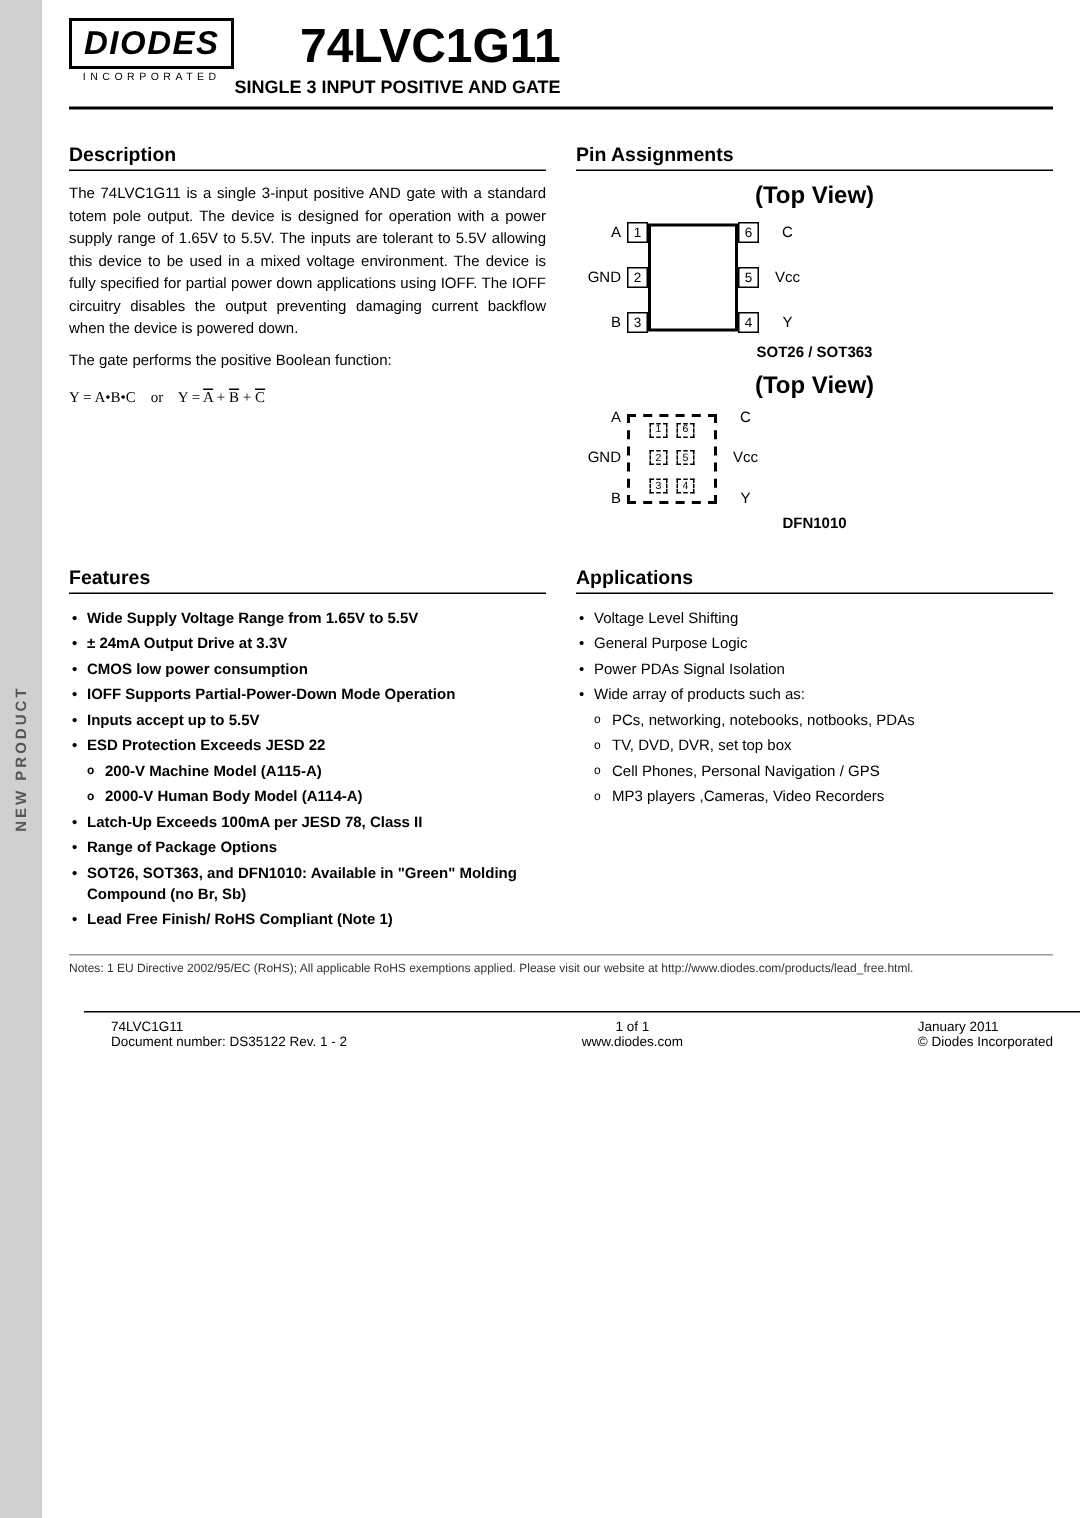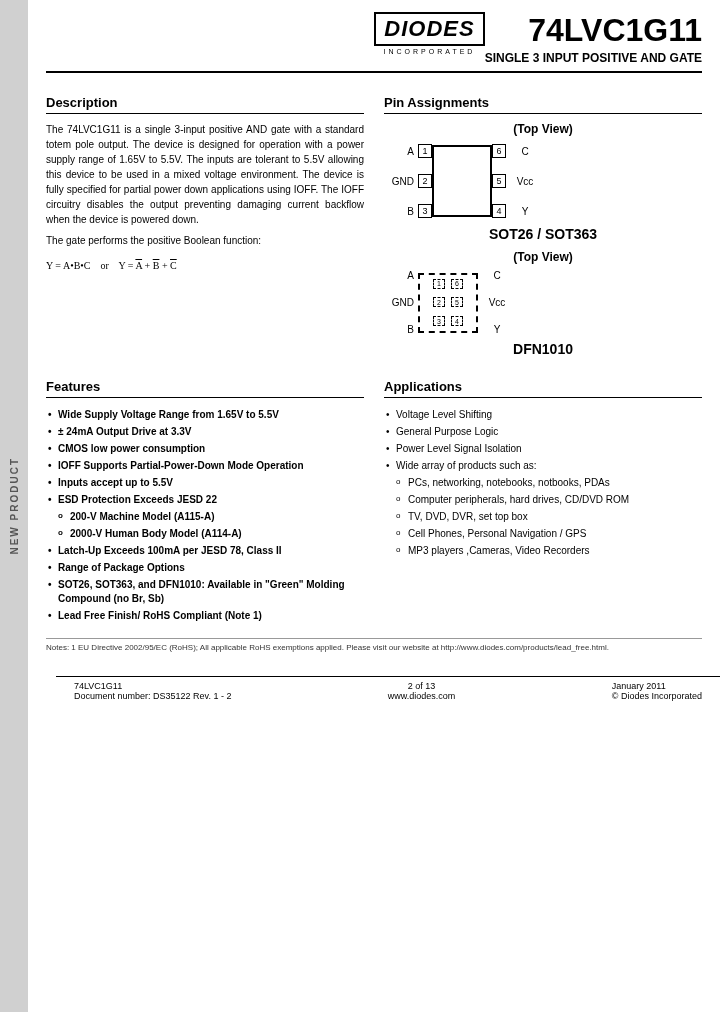--- a/index.html
+++ b/index.html
@@ -37,21 +37,21 @@
     
     .main {
       margin-left: 28px;
       padding: 12px 18px 60px 18px;
       position: relative;
     }
 
     
     .header {
       display: flex;
-      justify-content: flex-end;
+      justify-content: flex-start;
       align-items: flex-start;
       margin-bottom: 8px;
       padding-bottom: 6px;
       border-bottom: 2px solid #000;
     }
     .logo-area {
       display: flex;
       flex-direction: column;
     }
     .logo-box {
@@ -118,21 +118,21 @@
     .formula-line {
       display: flex;
       align-items: flex-start;
       gap: 10px;
       padding: 4px 0;
     }
     .overline {
       text-decoration: overline;
     }
     .pin-view-label {
-      font-size: 12px;
+      font-size: 16px;
       font-weight: bold;
       margin-bottom: 4px;
     }
     .pin-row {
       display: flex;
       justify-content: space-between;
       align-items: center;
       margin: 2px 0;
     }
     .pin-label-left {
@@ -169,21 +169,21 @@
       align-items: center;
       gap: 0;
       margin: 6px auto;
     }
     .left-pins, .right-pins {
       display: flex;
       flex-direction: column;
       gap: 12px;
     }
     .package-name {
-      font-size: 14px;
+      font-size: 10px;
       font-weight: bold;
       text-align: center;
       margin-top: 4px;
       margin-bottom: 8px;
     }
 
     
     .dfn-layout {
       display: flex;
       align-items: center;
@@ -439,42 +439,41 @@
         <li>SOT26, SOT363, and DFN1010: Available in "Green" Molding Compound (no Br, Sb)</li>
         <li>Lead Free Finish/ RoHS Compliant (Note 1)</li>
       </ul>
     </div>
 
     <div>
       <div class="section-title">Applications</div>
       <ul class="app-list">
         <li>Voltage Level Shifting</li>
         <li>General Purpose Logic</li>
-        <li>Power Level Signal Isolation</li>
+        <li>Power PDAs Signal Isolation</li>
         <li>Wide array of products such as:</li>
         <li class="sub-item">PCs, networking, notebooks, notbooks, PDAs</li>
-        <li class="sub-item">Computer peripherals, hard drives, CD/DVD ROM</li>
         <li class="sub-item">TV, DVD, DVR, set top box</li>
         <li class="sub-item">Cell Phones, Personal Navigation / GPS</li>
         <li class="sub-item">MP3 players ,Cameras, Video Recorders</li>
       </ul>
     </div>
   </div>
 
   <div class="notes-section">
     <span>Notes:   1  EU Directive 2002/95/EC (RoHS); All applicable RoHS exemptions applied. Please visit our website at http://www.diodes.com/products/lead_free.html.</span>
   </div>
 
   <div class="footer">
     <div>
       <div>74LVC1G11</div>
       <div>Document number: DS35122 Rev. 1 - 2</div>
     </div>
     <div class="footer-center">
-      <div>2 of 13</div>
+      <div>1 of 1</div>
       <div>www.diodes.com</div>
     </div>
     <div class="footer-right">
       <div>January 2011</div>
       <div>© Diodes Incorporated</div>
     </div>
   </div>
 
 </div>
 

